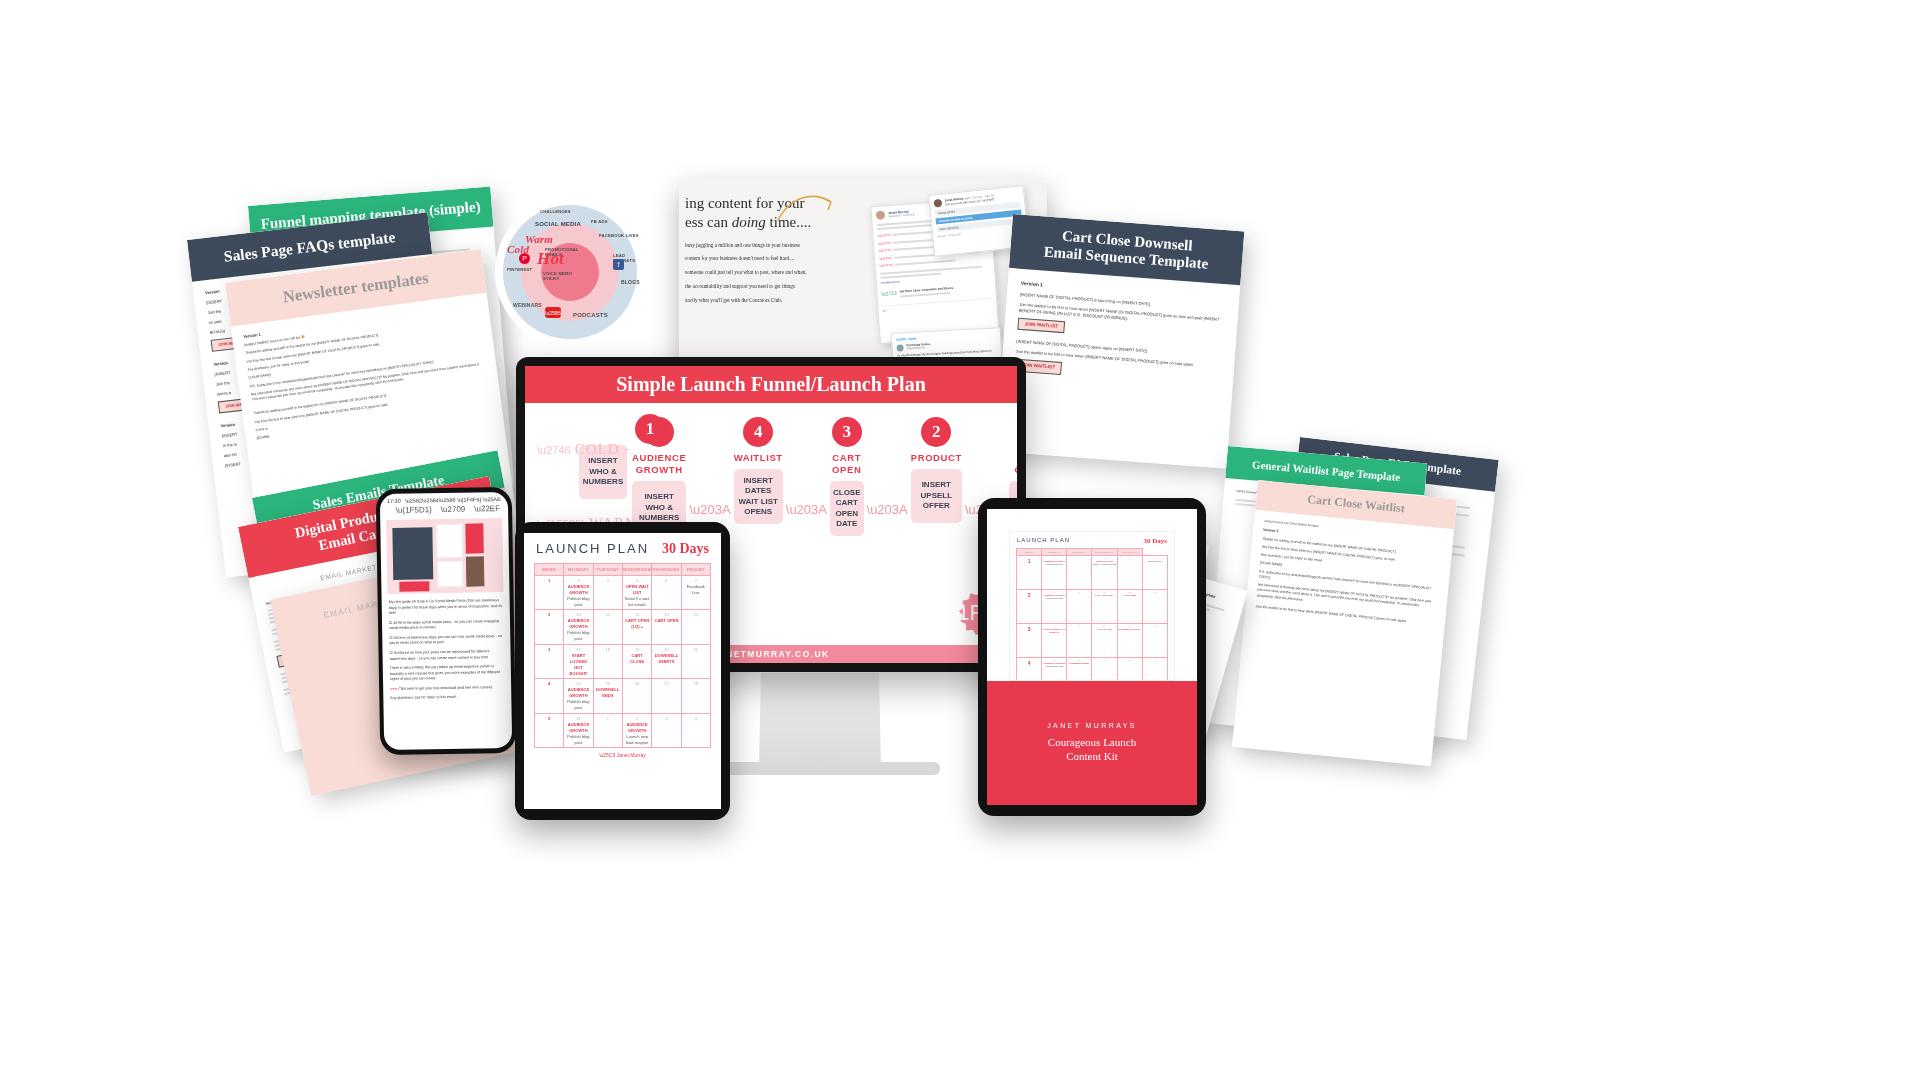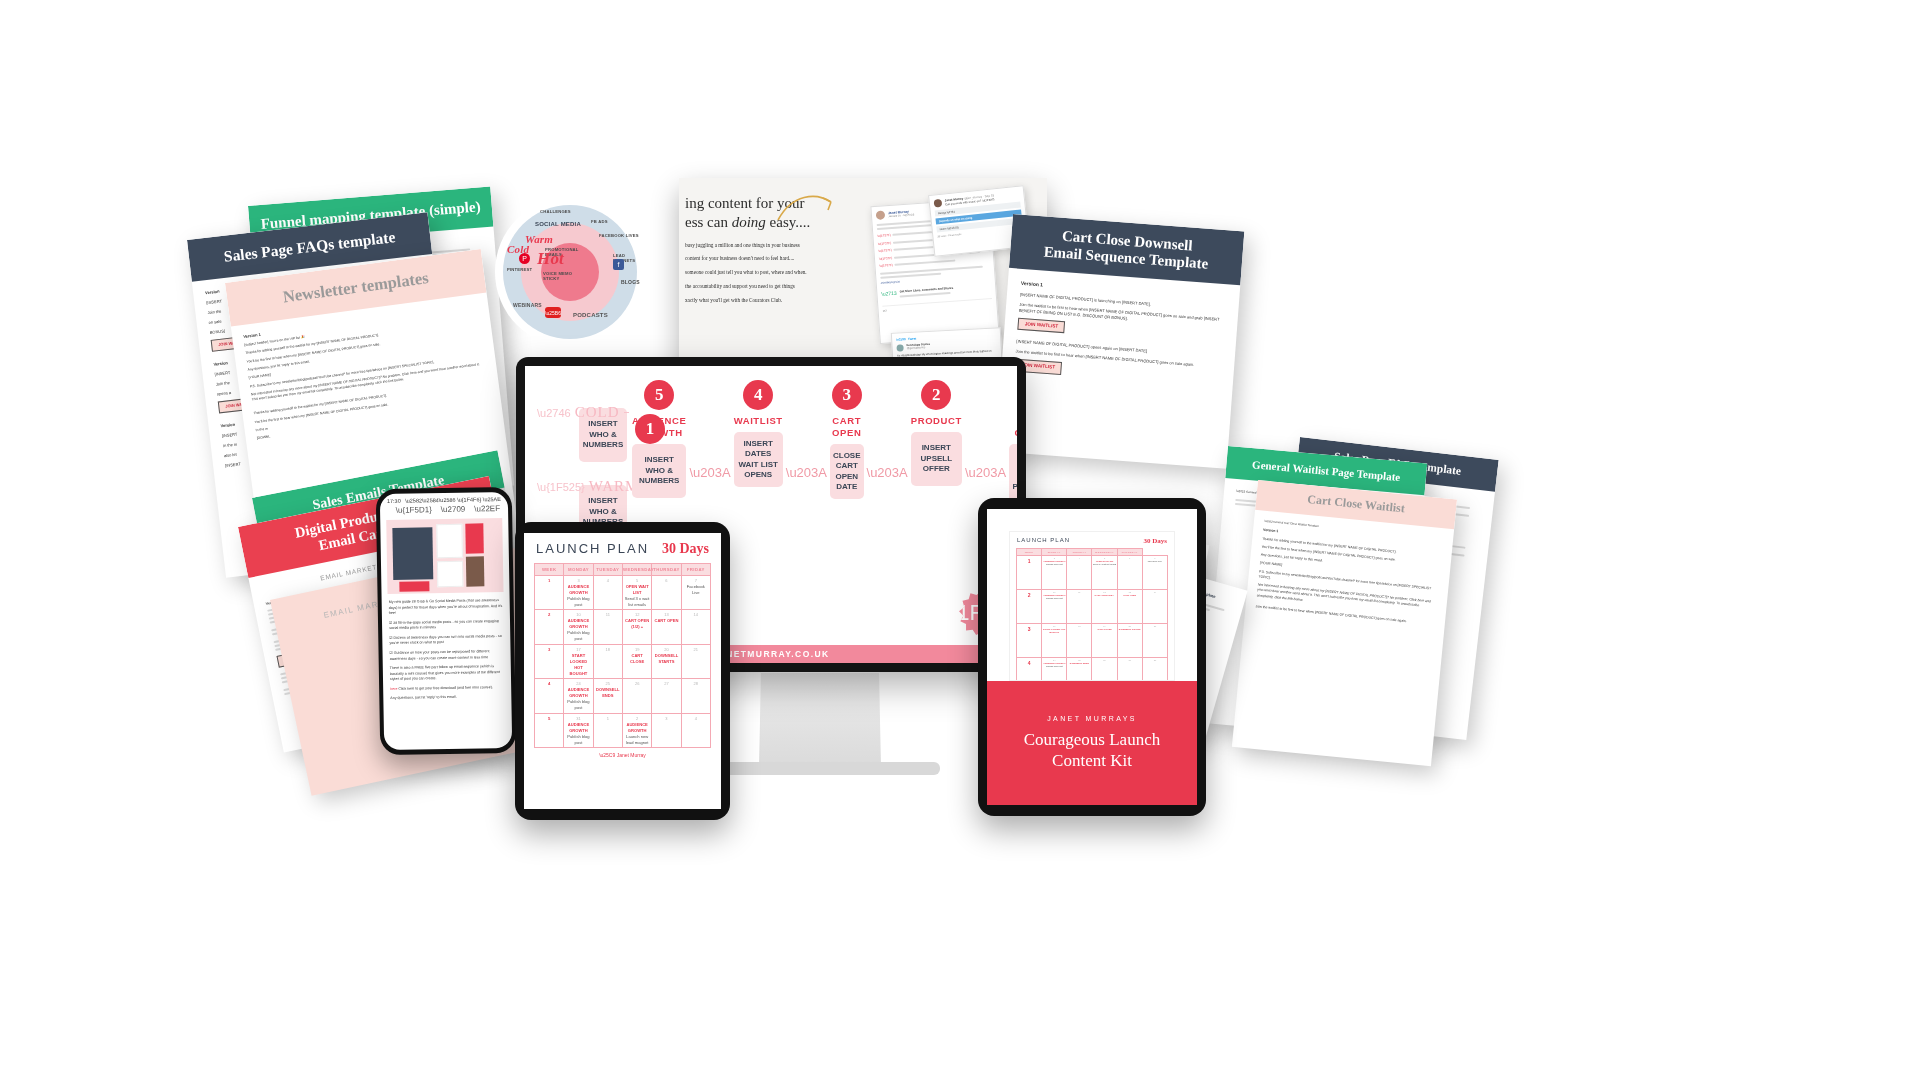--- a/index.html
+++ b/index.html
@@ -74,21 +74,21 @@
   #ph-status { display:flex; justify-content:space-between; align-items:center;
                font-size:5.5px; color:#333; padding:4px 7px 2px; }
   #ph-bar { display:flex; gap:9px; justify-content:flex-end; padding:0 8px 3px; color:#555; font-size:8px; }
   #ph-body { font-size:3.6px; color:#333; padding:2px 7px; line-height:1.55; }
   #ph-body p { margin:0 0 4px 0; }
 
   
   #kit-cover { position:absolute; left:0; right:0; bottom:0; height:42%; background:#e8394e;
                color:#fff; display:flex; flex-direction:column; align-items:center; justify-content:center; }
   #kit-brand { font-size:7px; letter-spacing:2.4px; margin-bottom:7px; }
-  #kit-title { font-family:"Liberation Serif", serif; font-size:17px; line-height:1.25; text-align:center; }
+  #kit-title { font-family:"Liberation Serif", serif; font-size:11px; line-height:1.25; text-align:center; }
 
   .badge { position:absolute; width:44px; height:44px; background:#f2899c; color:#fff;
            clip-path: polygon(50% 0%,61% 9%,75% 5%,80% 19%,94% 21%,93% 36%,105% 45%,96% 56%,
                               103% 70%,89% 76%,89% 91%,74% 90%,64% 101%,52% 93%,39% 100%,
                               31% 88%,16% 90%,16% 75%,3% 69%,10% 56%,0% 46%,12% 37%,
                               8% 22%,22% 19%,26% 5%,40% 9%);
            display:flex; align-items:center; justify-content:center; font-size:22px; }
 
   
   .fbcard { position:absolute; background:#fff; border:1px solid #ddd;
@@ -212,21 +212,21 @@
   </div>
 
   <div style="position:absolute; left:679px; top:178px; width:368px; height:197px;
               background:#151515; border-radius:9px; box-shadow:0 12px 28px rgba(0,0,0,.3);">
     <div style="width:100%; height:100%; background:#f5f4f2; overflow:hidden; position:relative;">
       <div class="sm-txt" style="padding:16px 10px 0 6px; font-family:'Liberation Serif',serif; color:#2d2d2d;">
         <div style="font-size:15px; line-height:1.25; margin-bottom:10px;">
           <span>ing content for your</span><br>
           <span>ess can</span>
           <i>doing</i>
-          <span>easy....</span>
+          <span>time....</span>
         </div>
         <p style="font-size:5.2px; margin:6px 0;">busy juggling a million and one things in your business</p>
         <p style="font-size:5.2px; margin:6px 0;">content for your business doesn't need to feel hard....</p>
         <p style="font-size:5.2px; margin:6px 0;">someone could just tell you what to post, where and when.</p>
         <p style="font-size:5.2px; margin:6px 0;">the accountability and support you need to get things</p>
         <p style="font-size:5.2px; margin:6px 0;">xactly what you'll get with the Courators Club.</p>
       </div>
 
       <svg style="position:absolute; left:97px; top:12px;" width="60" height="34" viewBox="0 0 60 34">
         <path d="M2,30 C16,4 40,2 55,12" stroke="#d9a94a" stroke-width="1.6" fill="none"></path>
@@ -427,20 +427,21 @@
       <p style="font-size:4px; font-weight:bold; color:#3b4656; text-align:center;">PODCAST Launch Template</p>
       <div class="ln l" style="margin-top:6px"></div>
         <div class="ln m"></div>
     </div>
   </div>
 
   <div id="mon-stand"></div>
   <div id="mon-base"></div>
   <div id="monitor">
     <div id="monitor-screen">
+      <div id="mon-title">Simple Launch Funnel/Launch Plan</div>
       <div style="display:flex; padding:14px 10px 0 12px; align-items:flex-start; gap:3px;">
 
         <div style="width:92px; padding-top:24px;">
           <div style="display:flex; align-items:center; gap:4px;">
             <span style="color:#f7c3cb; font-size:11px;">\u2746</span>
             <span style="font-family:'Liberation Serif',serif; color:#f7b9c3; font-size:15px; letter-spacing:1px;">COLD</span>
             <span style="flex:1; height:1px; background:#f7c3cb;"></span>
           </div>
           <div class="fbox" style="width:48px; margin-left:42px; margin-top:-13px;">INSERT WHO &amp; NUMBERS</div>
           <div style="display:flex; align-items:center; gap:4px; margin-top:16px;">

